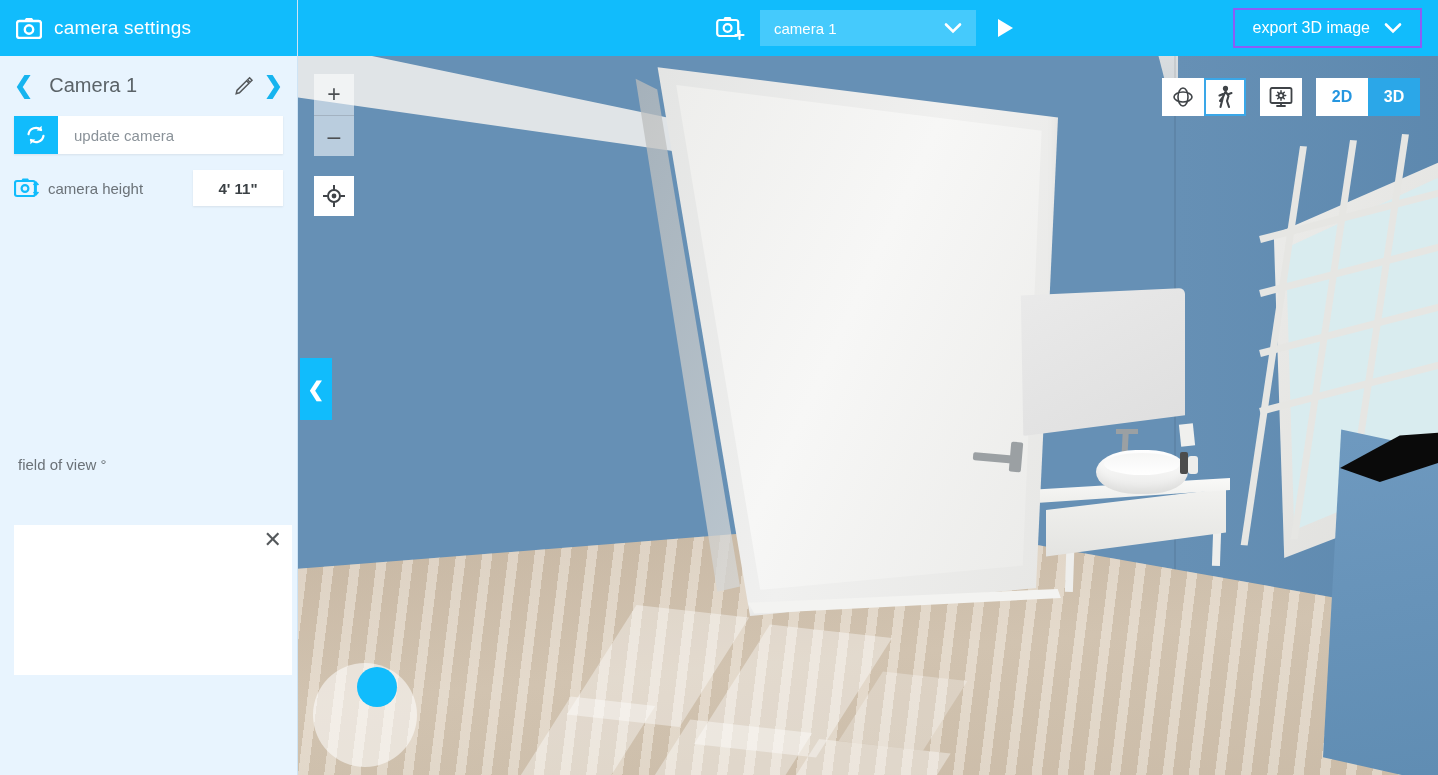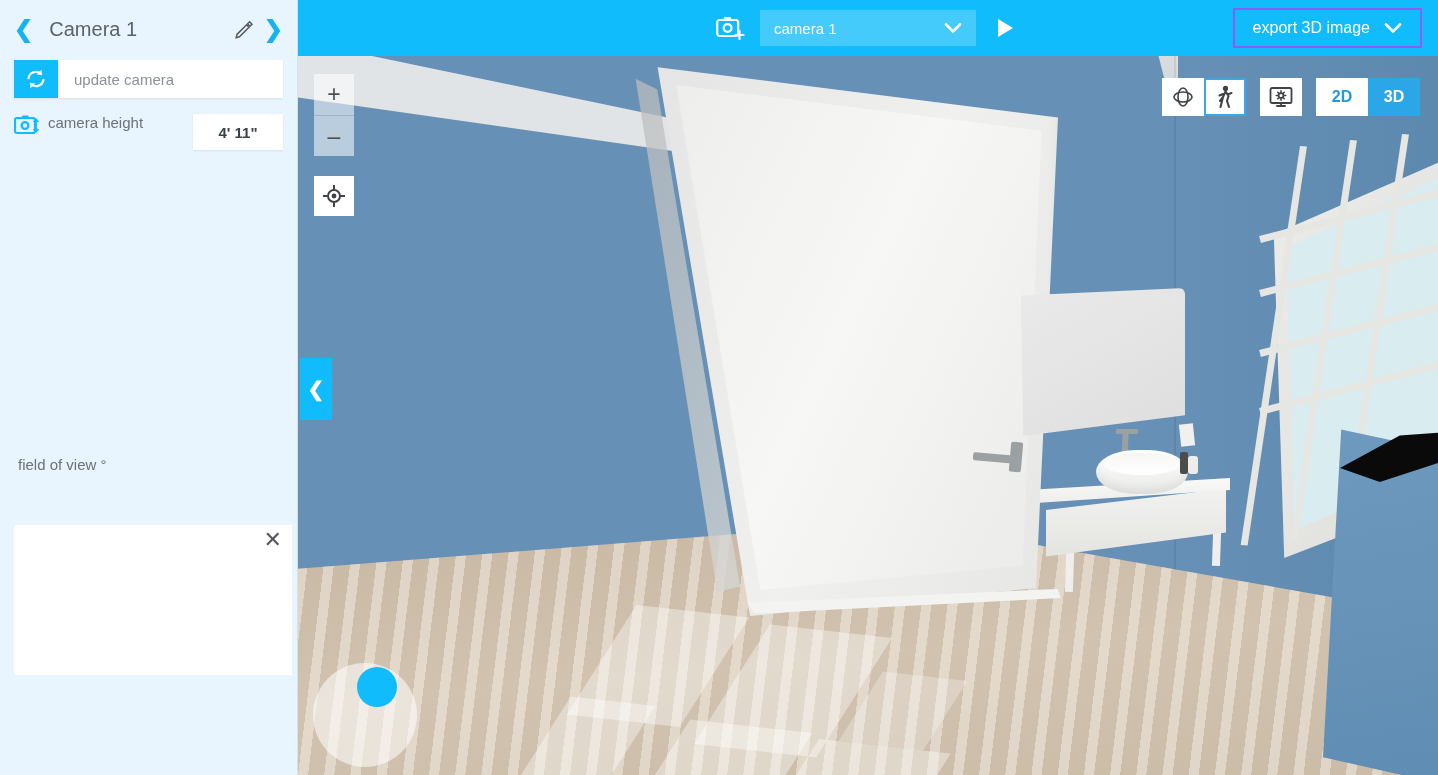--- a/index.html
+++ b/index.html
@@ -49,21 +49,21 @@
     width: 44px; background: #11bcfc;
     display: flex; align-items: center; justify-content: center;
     cursor: pointer;
   }
   .update-label {
     flex: 1; background: #ffffff; display: flex; align-items: center;
     padding-left: 16px; color: #8a9299; font-size: 15px;
   }
 
   .height-row {
-    display: flex; align-items: flex-start; margin: 16px 14px 0 14px; height: 36px;
+    display: flex; align-items: center; margin: 16px 14px 0 14px; height: 36px;
   }
   .height-icon { width: 26px; height: 22px; margin-right: 8px; }
   .height-label { flex: 1; color: #6b7278; font-size: 15px; }
   .height-field {
     width: 90px; height: 36px; background: #ffffff;
     display: flex; align-items: center; justify-content: center;
     color: #3b4145; font-size: 15px; font-weight: bold;
     box-shadow: 0 1px 2px rgba(0,0,0,.08); cursor: text;
   }
 
@@ -364,20 +364,28 @@
     border-radius: 50%; background: #11bcfc;
   }
 </style>
 </head>
 <body>
 
 <div class="app">
 
   <div class="sidebar">
 
+    <div class="sidebar-header">
+      <svg class="cam-icon-hdr" viewBox="0 0 26 22">
+        <rect x="1" y="4" width="24" height="17" rx="2.5" fill="none" stroke="#ffffff" stroke-width="2.4"></rect>
+        <path d="M8 4 L10 1 L16 1 L18 4 Z" fill="#ffffff"></path>
+        <circle cx="13" cy="12.5" r="4.2" fill="none" stroke="#ffffff" stroke-width="2.4"></circle>
+      </svg>
+      <span class="title">camera settings</span>
+    </div>
 
     <div class="cam-row">
       <span class="chev-left">❮</span>
       <span class="cam-name">Camera 1</span>
       <svg class="pencil-icon" viewBox="0 0 20 20">
         <path d="M3 15.4 L12.6 5.8 L15 8.2 L5.4 17.8 L2.2 18.6 Z" fill="none" stroke="#55595c" stroke-width="1.5"></path>
         <path d="M13.6 4.8 L15.6 2.8 L18 5.2 L16 7.2 Z" fill="none" stroke="#55595c" stroke-width="1.5"></path>
       </svg>
       <span class="chev-right">❯</span>
     </div>

